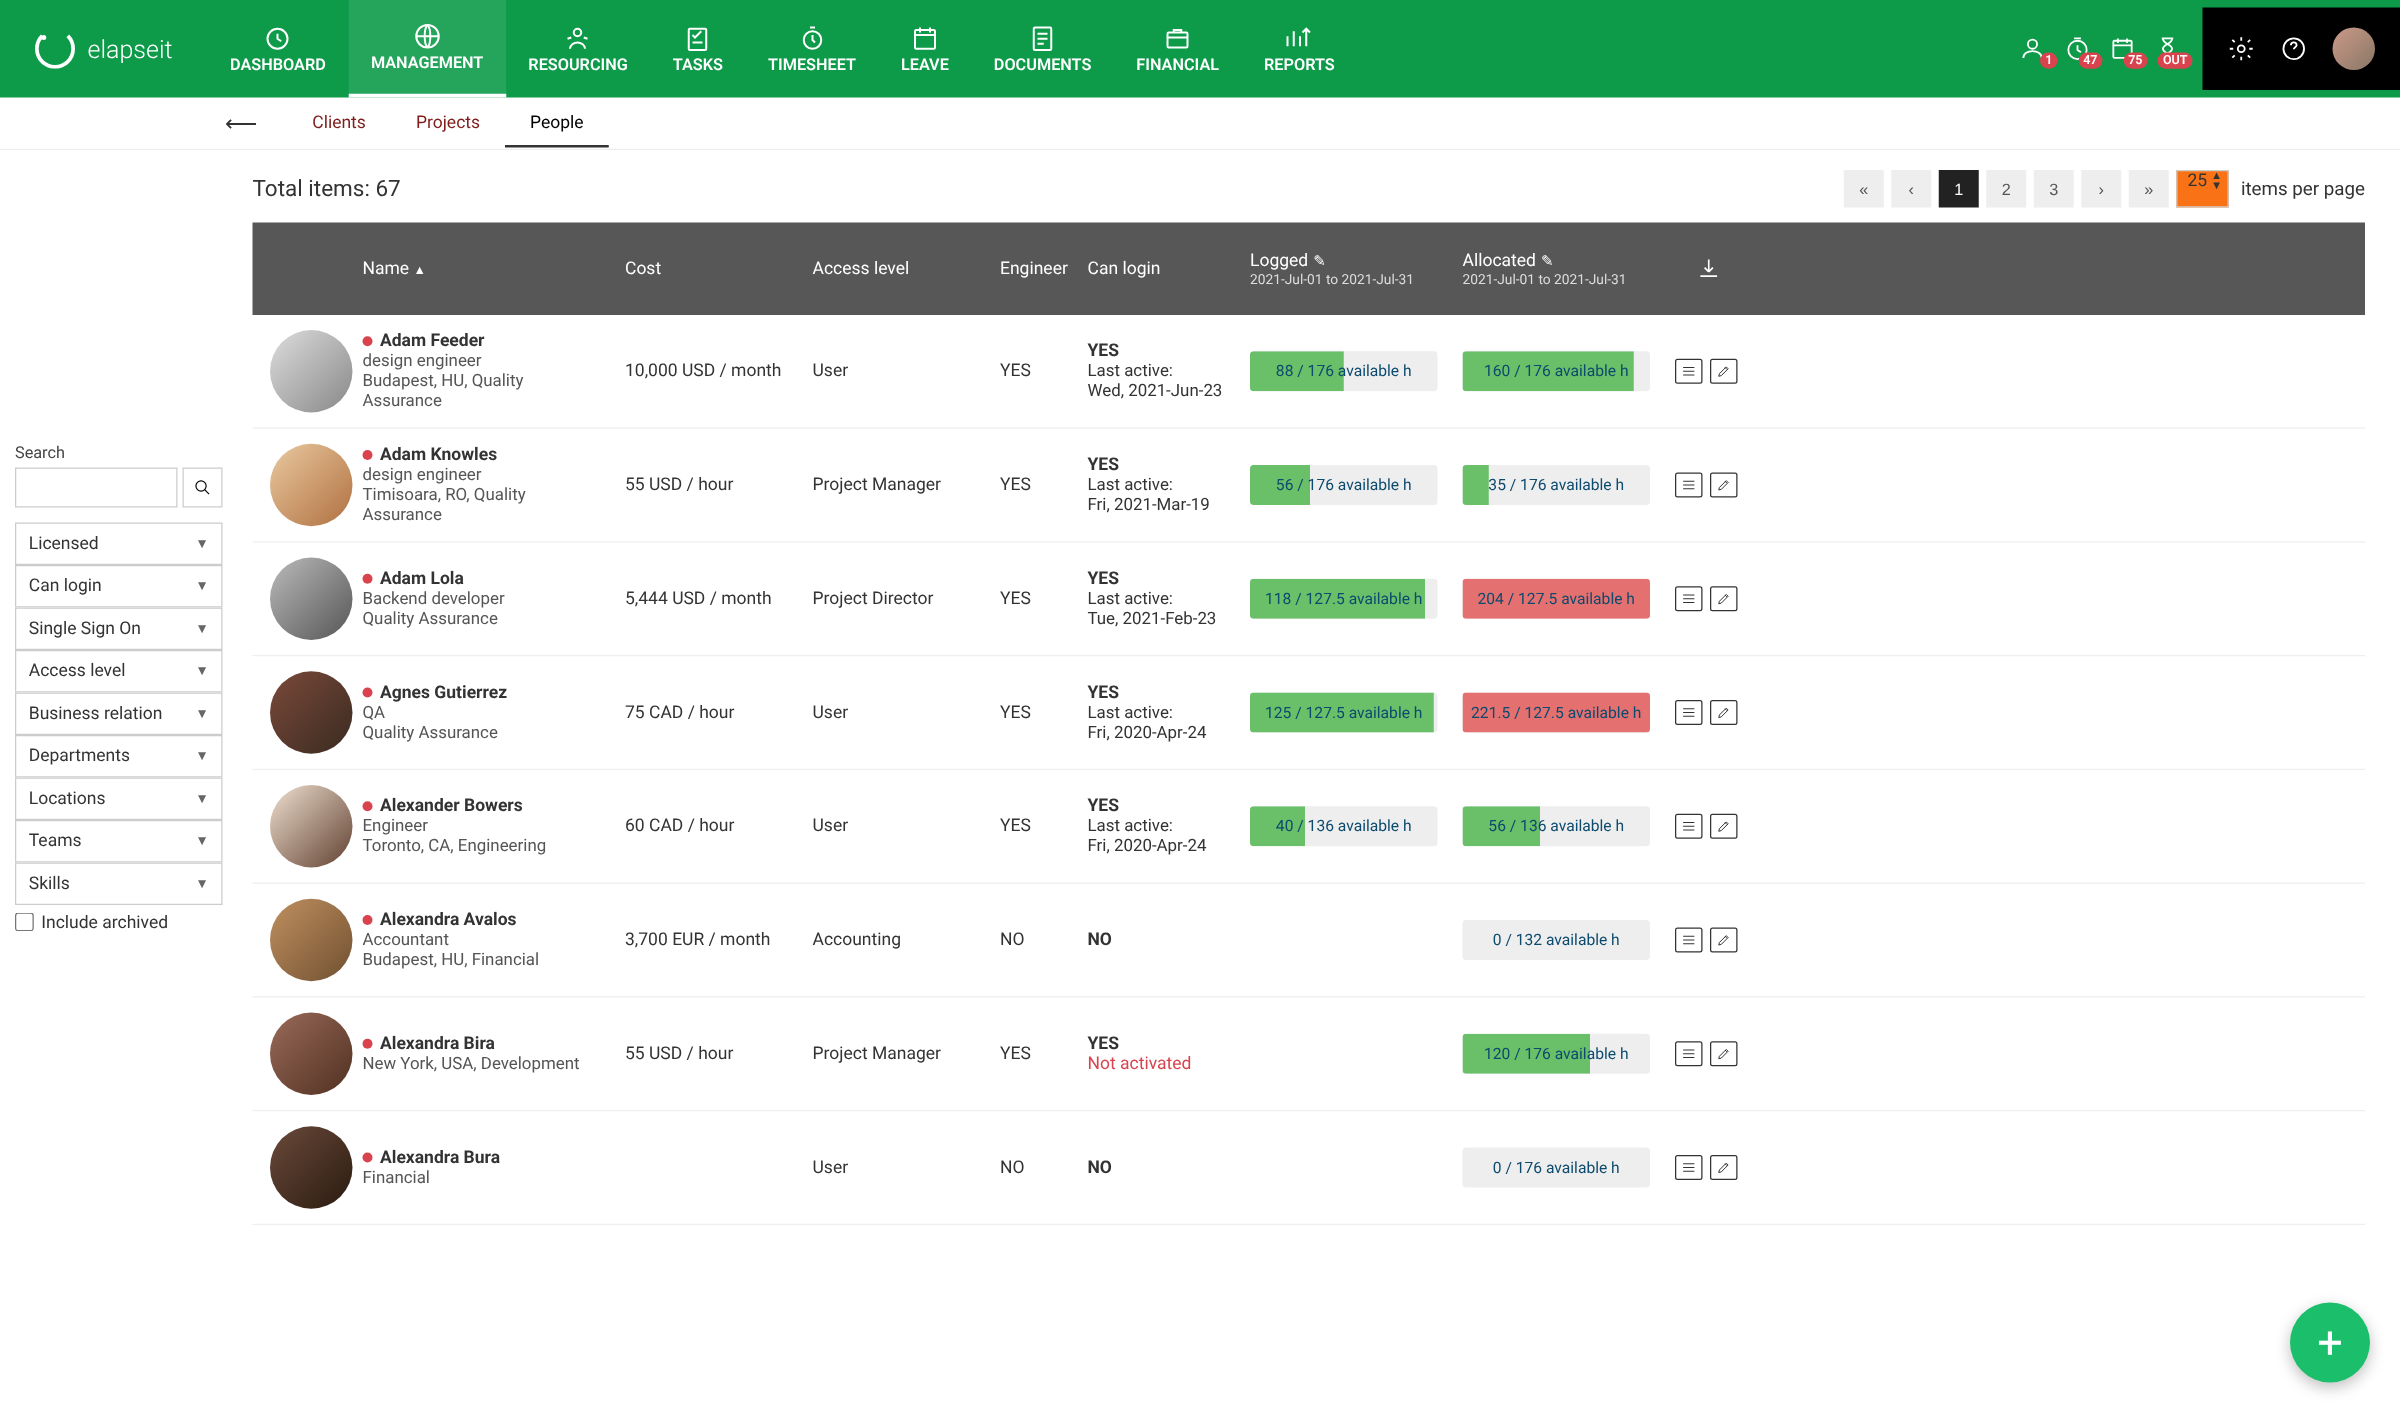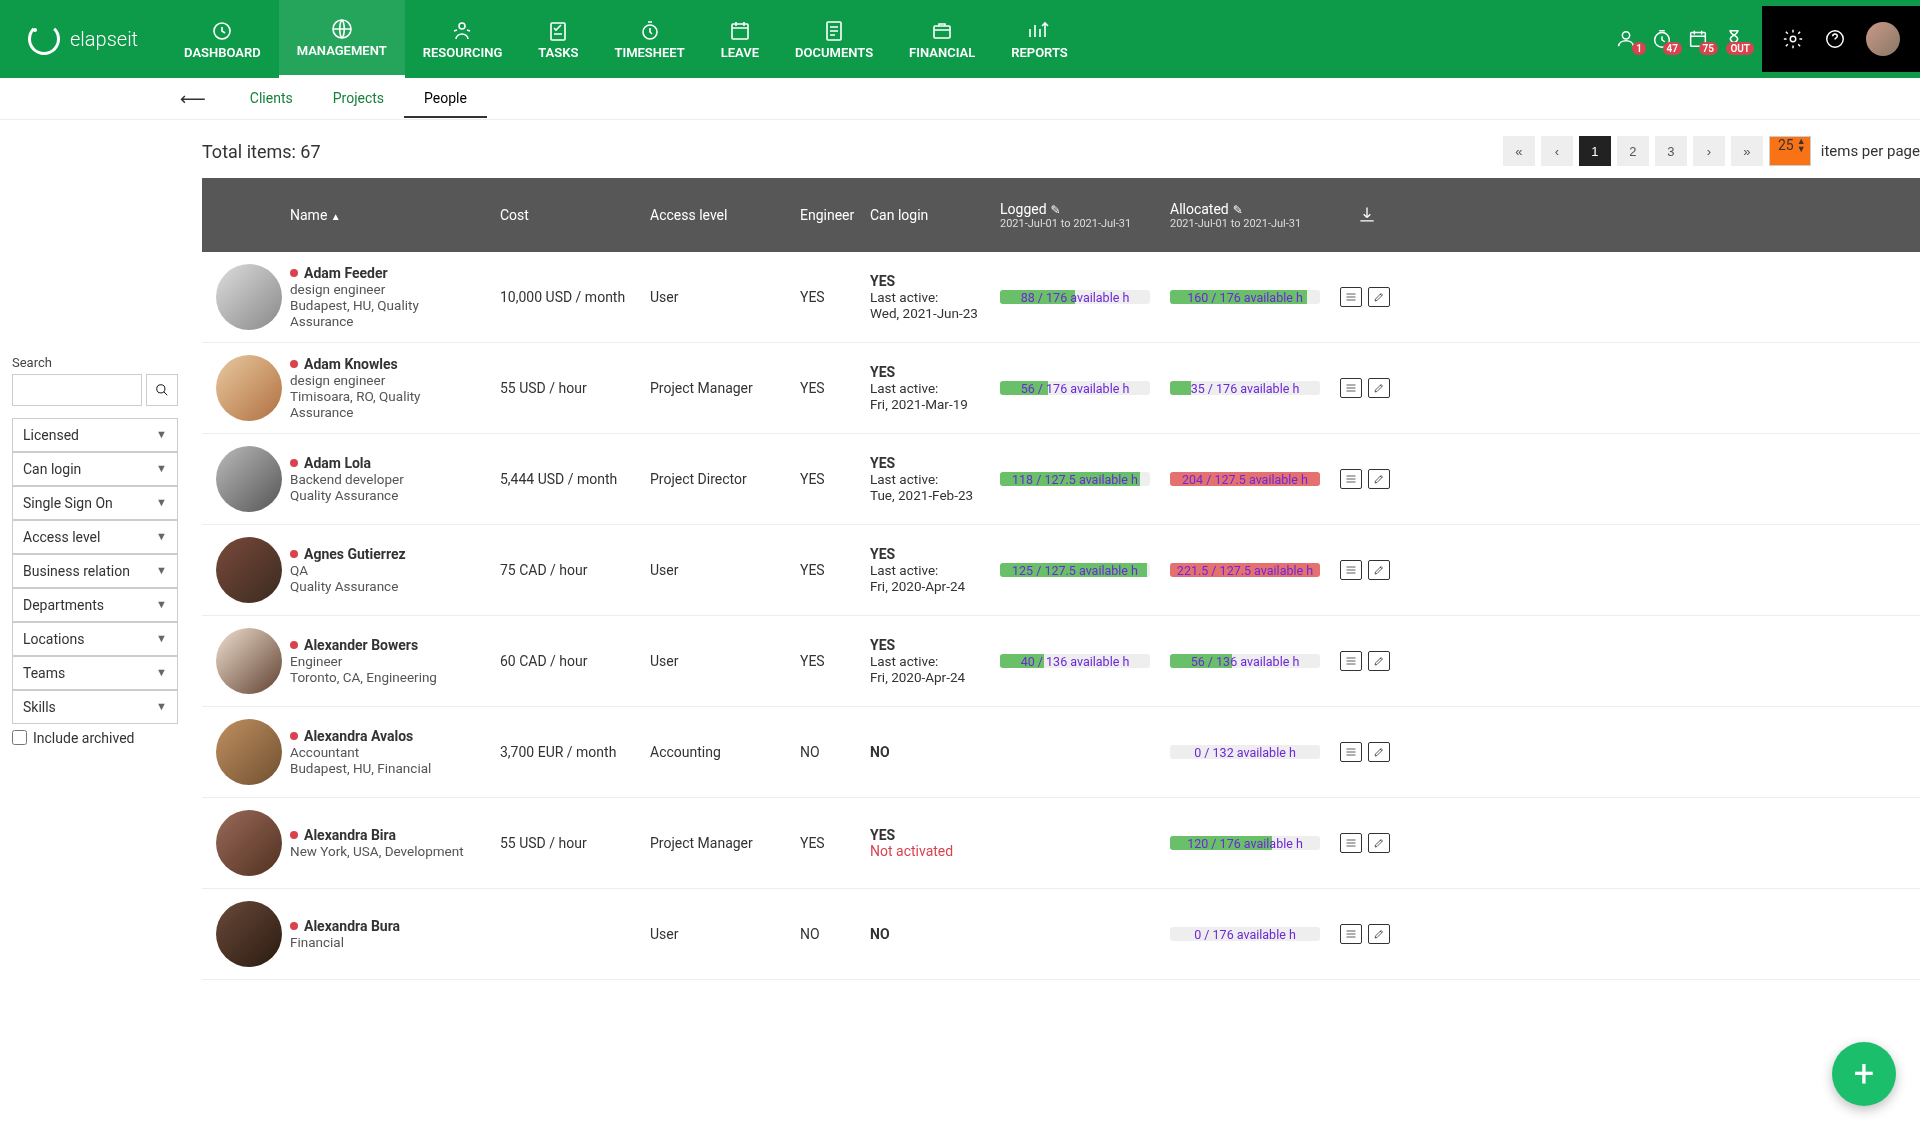--- a/index.html
+++ b/index.html
@@ -18,37 +18,37 @@
 .status-icons { display: flex; align-items: center; gap: 8px; padding: 0 14px; }
 .status-item { position: relative; width: 28px; height: 28px; display:flex; align-items:center; justify-content:center; }
 .badge { position: absolute; bottom: -2px; right: -6px; background: #d9434e; color: #fff; font-size: 10px; padding: 1px 4px; border-radius: 8px; font-weight:600;}
 .dark-panel { background: #000; display: flex; align-items: center; padding: 0 20px; gap: 20px; height: 66px; }
 .dark-icon { width: 22px; height: 22px; color: #fff; cursor:pointer; display:flex; align-items:center; justify-content:center;}
 .avatar-small { width: 34px; height: 34px; border-radius: 50%; background: linear-gradient(135deg,#c98,#876); cursor:pointer;}
 
 
 .subnav { display: flex; align-items: center; height: 42px; padding-left: 180px; border-bottom: 1px solid #eee; }
 .back-arrow { margin-right: 24px; cursor: pointer; font-size: 18px;}
-.subnav-link { padding: 10px 20px; color: #15803d; cursor: pointer; }
+.subnav-link { padding: 10px 20px; color: #7f1d1d; cursor: pointer; }
 .subnav-link.active { color: #000; border-bottom: 2px solid #333; }
 
 
 .content { display: flex; align-items: center; }
 .sidebar { width: 190px; padding: 12px; }
 .search-label { font-size: 13px; color: #444; margin-bottom: 4px; display:block;}
 .search-row { display: flex; gap: 4px; margin-bottom: 12px; }
 .search-input { flex: 1; border: 1px solid #ccc; height: 32px; padding: 0 6px; width: 100%; }
 .search-btn { width: 32px; height: 32px; border: 1px solid #ccc; background: #fff; cursor:pointer; display:flex; align-items:center; justify-content:center;}
 .filter-select { width: 100%; height: 34px; border: 1px solid #ccc; background: #fff; padding: 0 10px; display: flex; align-items: center; justify-content: space-between; cursor: pointer; font-size: 14px; }
 .chevron { font-size: 11px; color: #666; }
 .checkbox-row { display: flex; align-items: center; gap: 6px; margin-top: 6px; font-size: 14px; color: #333;}
 .checkbox-row input { width: 15px; height: 15px; }
 
 
-.main { flex: 1; padding: 16px 0 0 12px; }
+.main { flex: 1; padding: 16px 28px 0 12px; }
 .topbar { display: flex; align-items: center; justify-content: space-between; margin-bottom: 12px; }
 .total { font-size: 18px; color: #333; }
 .pager { display: flex; align-items: center; gap: 6px; }
 .pg-btn { min-width: 32px; height: 30px; border: none; background: #eee; color: #555; cursor: pointer; font-size: 13px; padding: 0 10px;}
 .pg-btn.active { background: #222; color: #fff; }
 .pg-select { height: 30px; border: 1px solid #ccc; background:#f97316; padding: 0 16px 0 8px; position:relative;}
 .ipp { font-size: 15px; color: #333; margin-left: 4px; }
 
 
 .thead { display: grid; grid-template-columns: 80px 210px 150px 150px 70px 130px 170px 170px 70px; align-items: center; background: #575757; color: #fff; height: 74px; font-size: 14px; padding: 0 0 0 0;}
@@ -69,21 +69,21 @@
 .av6{background:linear-gradient(135deg,#c09060,#705030);}
 .av7{background:linear-gradient(135deg,#9a6a5a,#503020);}
 .av8{background:linear-gradient(135deg,#6a4a3a,#2a1a10);}
 .name-line { display: flex; align-items: center; gap: 6px; font-weight: 700; }
 .dot { width: 8px; height: 8px; background: #d9434e; border-radius: 50%; }
 .sub { color: #555; font-size: 13.5px; }
 .login-yes { font-weight: 700; }
 .login-no { font-weight: 700; }
 .last-active { font-size: 13.5px; color: #333;}
 .not-activated { color: #d9434e; }
-.bar { position: relative; width: 150px; height: 14px; background: #eee; border-radius: 3px; overflow: hidden; font-size: 12.5px; display:flex; align-items:center; justify-content:center; color:#6d28d9;}
+.bar { position: relative; width: 150px; height: 32px; background: #eee; border-radius: 3px; overflow: hidden; font-size: 12.5px; display:flex; align-items:center; justify-content:center; color:#0c4a6e;}
 .bar-fill { position: absolute; left: 0; top: 0; height: 100%; background: #7bc77b; }
 .bar-fill.green { background: #6abf69; }
 .bar-fill.red { background: #e57070; }
 .bar-text { position: relative; z-index: 1; }
 .actions { display: flex; gap: 6px; justify-content: flex-end; padding-right: 12px !important;}
 .action-btn { width: 24px; height: 20px; border: 1.5px solid #333; border-radius: 2px; cursor: pointer; display:flex; align-items:center; justify-content:center; font-size:11px;}
 
 
 .fab { position: fixed; bottom: 24px; right: 24px; width: 64px; height: 64px; border-radius: 50%; background: #1bbf6b; color: #fff; font-size: 36px; display: flex; align-items: center; justify-content: center; cursor: pointer; box-shadow: 0 4px 12px rgba(0,0,0,0.25);}
 

